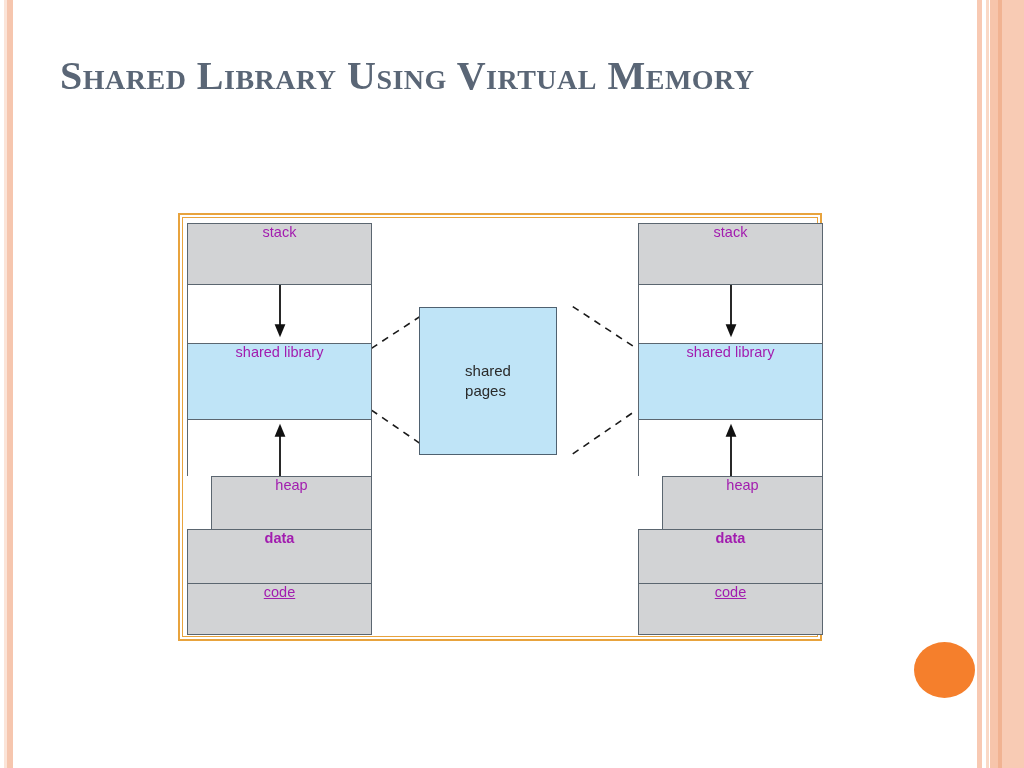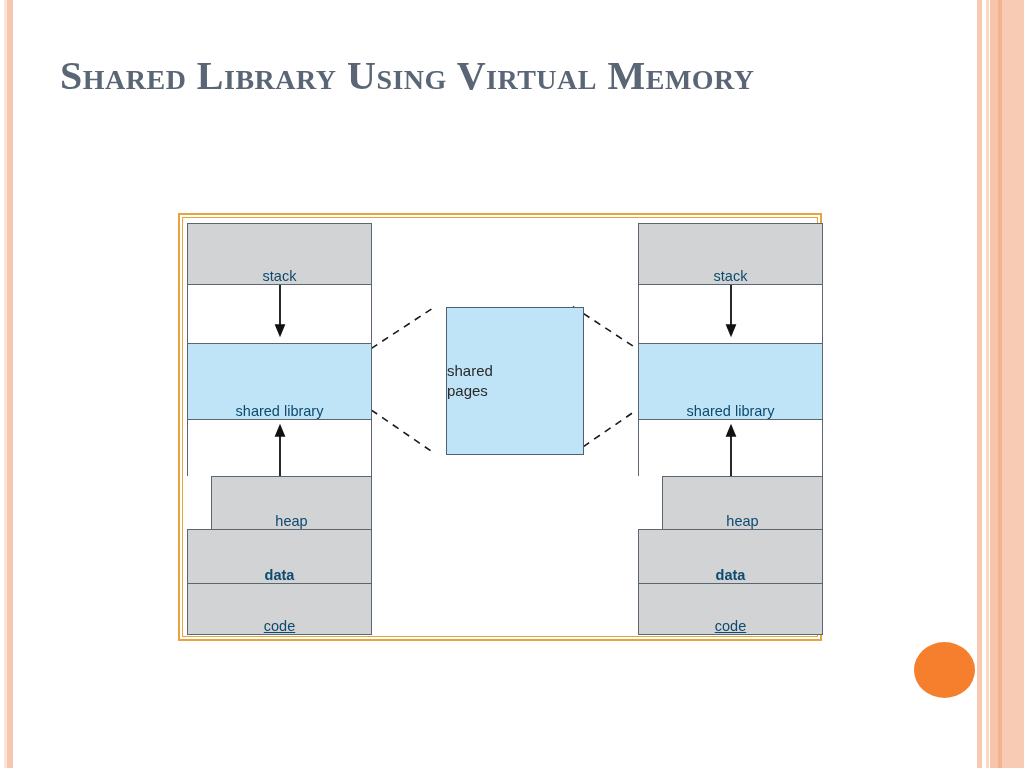--- a/index.html
+++ b/index.html
@@ -87,24 +87,24 @@
     flex-direction: column;
   }
   #addr-space-left  { left: 4px; }
   #addr-space-right { left: 455px; }
 
   .seg {
     box-sizing: border-box;
     border: 1px solid #5B6670;
     border-bottom: none;
     display: flex;
-    align-items: flex-end;
+    align-items: flex-start;
     justify-content: center;
     font-size: 14.5px;
-    color: #0c4a6e;
+    color: #a21caf;
     position: relative;
   }
   .seg:last-child { border-bottom: 1px solid #5B6670; text-decoration: underline; }
   .seg.filled { background: #D2D3D5; }
   .seg.shared { background: #BFE4F7; }
   .seg.gap    { background: #ffffff; }
 
   .seg-stack  { height: 64px; }
   .seg-gap-up { height: 62px; }
   .seg-lib    { height: 80px; }
@@ -119,30 +119,30 @@
     left: 50%;
     top: 0;
     transform: translateX(-50%);
     height: 100%;
     width: 20px;
   }
 
   
   #shared-pages-box {
     position: absolute;
-    left: 263px;
+    left: 236px;
     top: 89px;
     width: 138px;
     height: 148px;
     background: #BFE4F7;
     border: 1.5px solid #4F6170;
     box-sizing: border-box;
     display: flex;
     align-items: center;
-    justify-content: flex-start;
+    justify-content: center;
   }
   #shared-pages-label {
     font-size: 15px;
     color: #2A2A2A;
     line-height: 20px;
     text-align: left;
     white-space: pre-line;
   }
 
   

